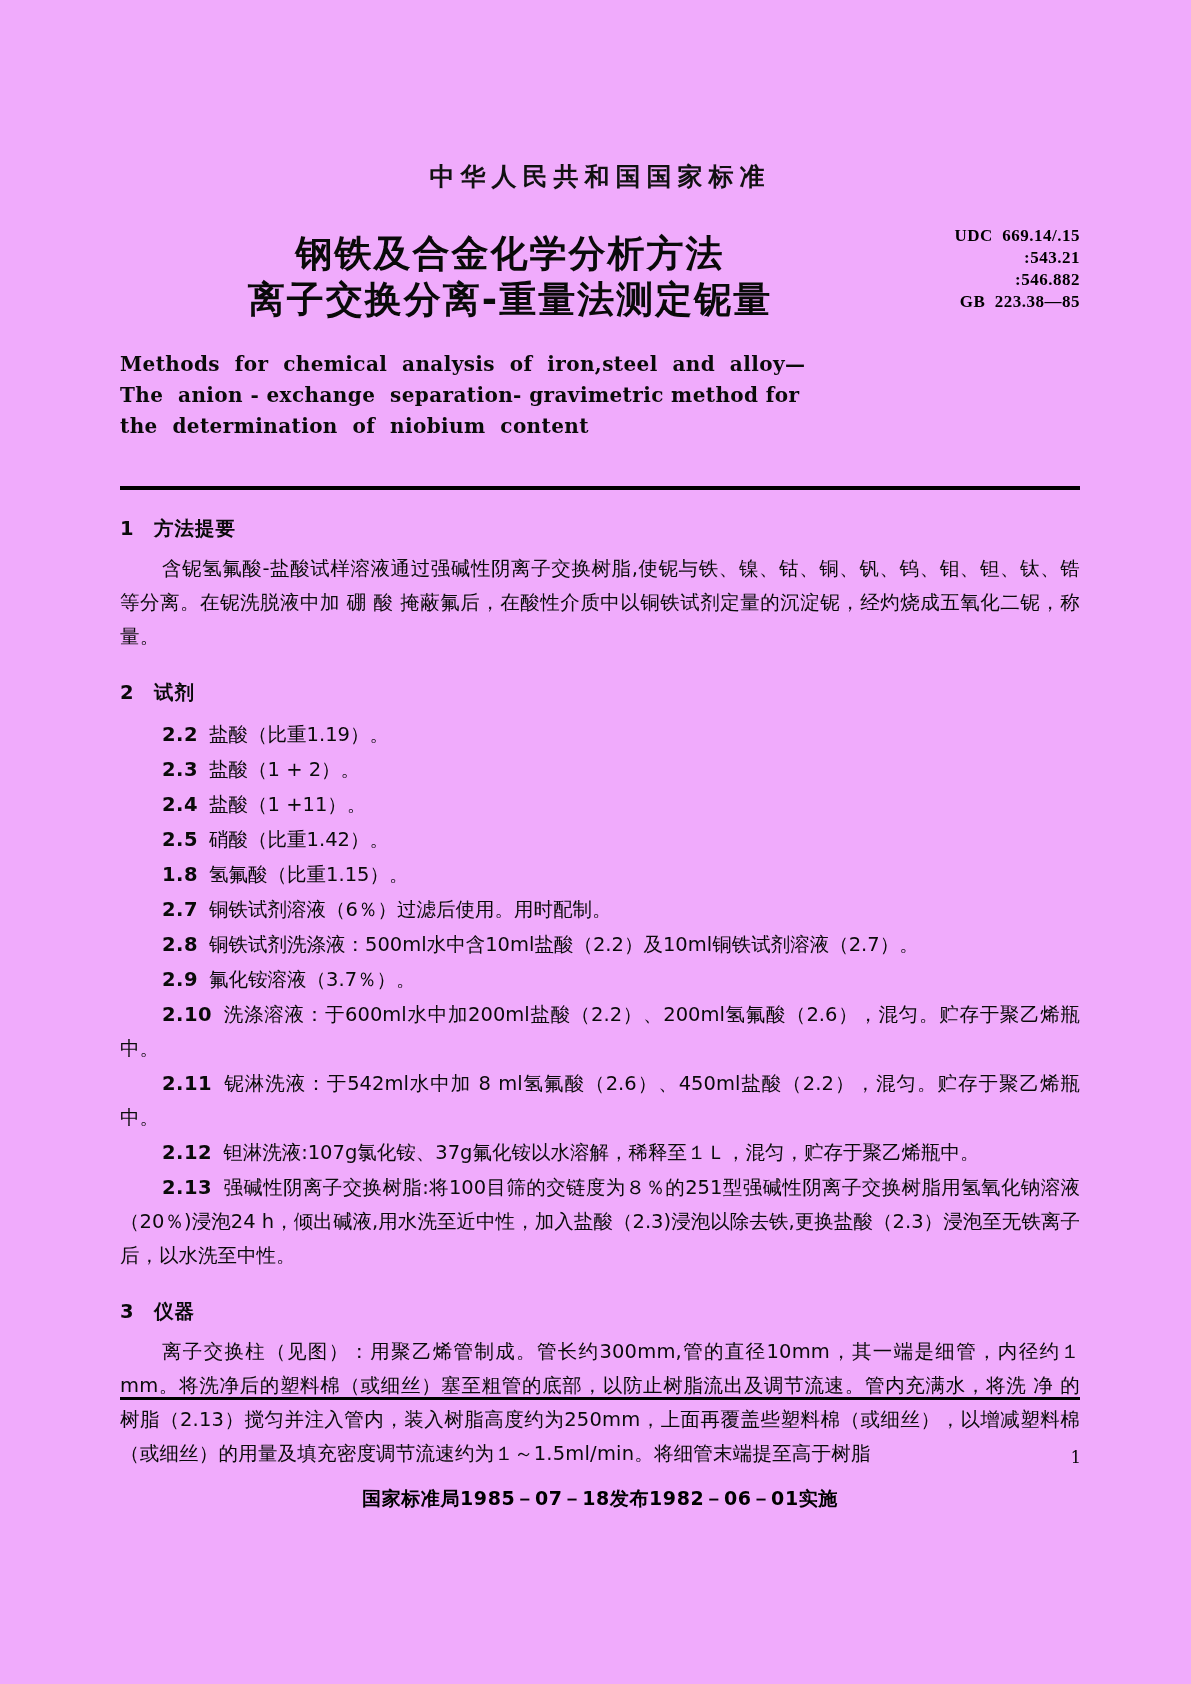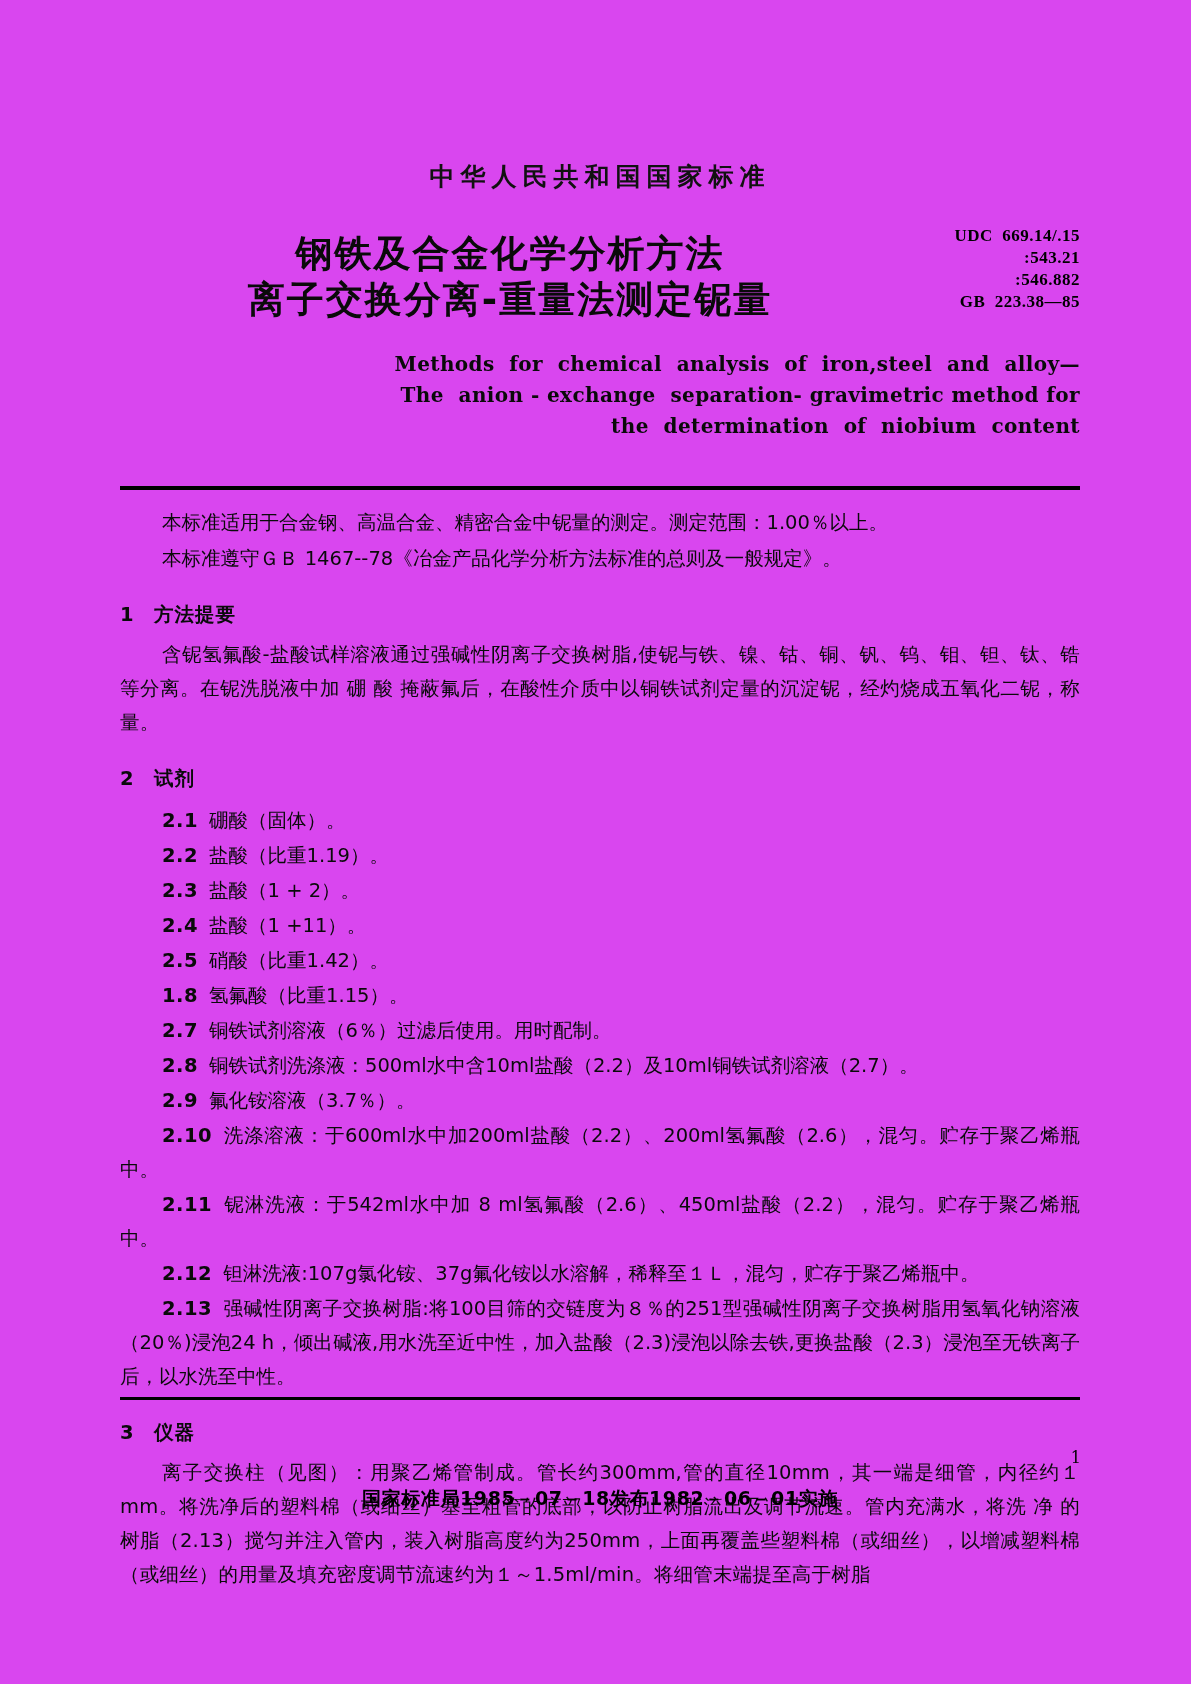--- a/index.html
+++ b/index.html
@@ -13,21 +13,21 @@
     position: relative;
     font-family: "DejaVu Sans", "Liberation Sans", sans-serif;
     color: #000000;
     overflow: hidden;
   }
   .page {
     position: absolute;
     left: 0; top: 0;
     width: 1191px;
     height: 1684px;
-    background: #d946ef;
+    background: #f0abfc;
   }
   .sheet {
     position: absolute;
     left: 120px;
     top: 0;
     width: 960px;
   }
 
   
   .national-standard-line {
@@ -62,21 +62,21 @@
     font-size: 17px;
     font-weight: 700;
     line-height: 22px;
     text-align: right;
     letter-spacing: 0.5px;
   }
   .udc-line { display: block; white-space: pre; font-family: Liberation Serif, serif; }
 
   .en-title {
     margin-top: 26px;
-    text-align: right;
+    text-align: left;
     font-family: "DejaVu Serif", "Liberation Serif", serif;
     font-size: 20px;
     font-weight: 700;
     line-height: 31px;
     letter-spacing: 0.4px;
     color: #0a0a0a;
   }
   .en-title .l { display: block; white-space: pre; }
 
   .rule {
@@ -188,35 +188,30 @@
     <div class="en-title">
       <span class="l">Methods  for  chemical  analysis  of  iron,steel  and  alloy—</span>
       <span class="l">The  anion - exchange  separation- gravimetric method for</span>
       <span class="l">the  determination  of  niobium  content</span>
     </div>
 
     <div class="rule"></div>
 
     <div class="body-text">
 
-      <div class="scope">
-        <p>本标准适用于合金钢、高温合金、精密合金中铌量的测定。测定范围：1.00％以上。</p>
-        <p>本标准遵守ＧＢ 1467--78《冶金产品化学分析方法标准的总则及一般规定》。</p>
-      </div>
 
       <div class="sec-head">
         <span class="num">1</span><span>方法提要</span>
       </div>
       <p class="para indent-para">含铌氢氟酸-盐酸试样溶液通过强碱性阴离子交换树脂,使铌与铁、镍、钴、铜、钒、钨、钼、钽、钛、锆等分离。在铌洗脱液中加 硼 酸 掩蔽氟后，在酸性介质中以铜铁试剂定量的沉淀铌，经灼烧成五氧化二铌，称量。</p>
 
       <div class="sec-head">
         <span class="num">2</span><span>试剂</span>
       </div>
       <div class="reagent-list">
-        <p class="reagent"><span class="rno">2.1</span><span>硼酸（固体）。</span></p>
         <p class="reagent"><span class="rno">2.2</span><span>盐酸（比重1.19）。</span></p>
         <p class="reagent"><span class="rno">2.3</span><span>盐酸（1 + 2）。</span></p>
         <p class="reagent"><span class="rno">2.4</span><span>盐酸（1 +11）。</span></p>
         <p class="reagent"><span class="rno">2.5</span><span>硝酸（比重1.42）。</span></p>
         <p class="reagent"><span class="rno">1.8</span><span>氢氟酸（比重1.15）。</span></p>
         <p class="reagent"><span class="rno">2.7</span><span>铜铁试剂溶液（6％）过滤后使用。用时配制。</span></p>
         <p class="reagent"><span class="rno">2.8</span><span>铜铁试剂洗涤液：500ml水中含10ml盐酸（2.2）及10ml铜铁试剂溶液（2.7）。</span></p>
         <p class="reagent"><span class="rno">2.9</span><span>氟化铵溶液（3.7％）。</span></p>
         <p class="reagent"><span class="rno">2.10</span><span>洗涤溶液：于600ml水中加200ml盐酸（2.2）、200ml氢氟酸（2.6），混匀。贮存于聚乙烯瓶中。</span></p>
         <p class="reagent"><span class="rno">2.11</span><span>铌淋洗液：于542ml水中加 8 ml氢氟酸（2.6）、450ml盐酸（2.2），混匀。贮存于聚乙烯瓶中。</span></p>

